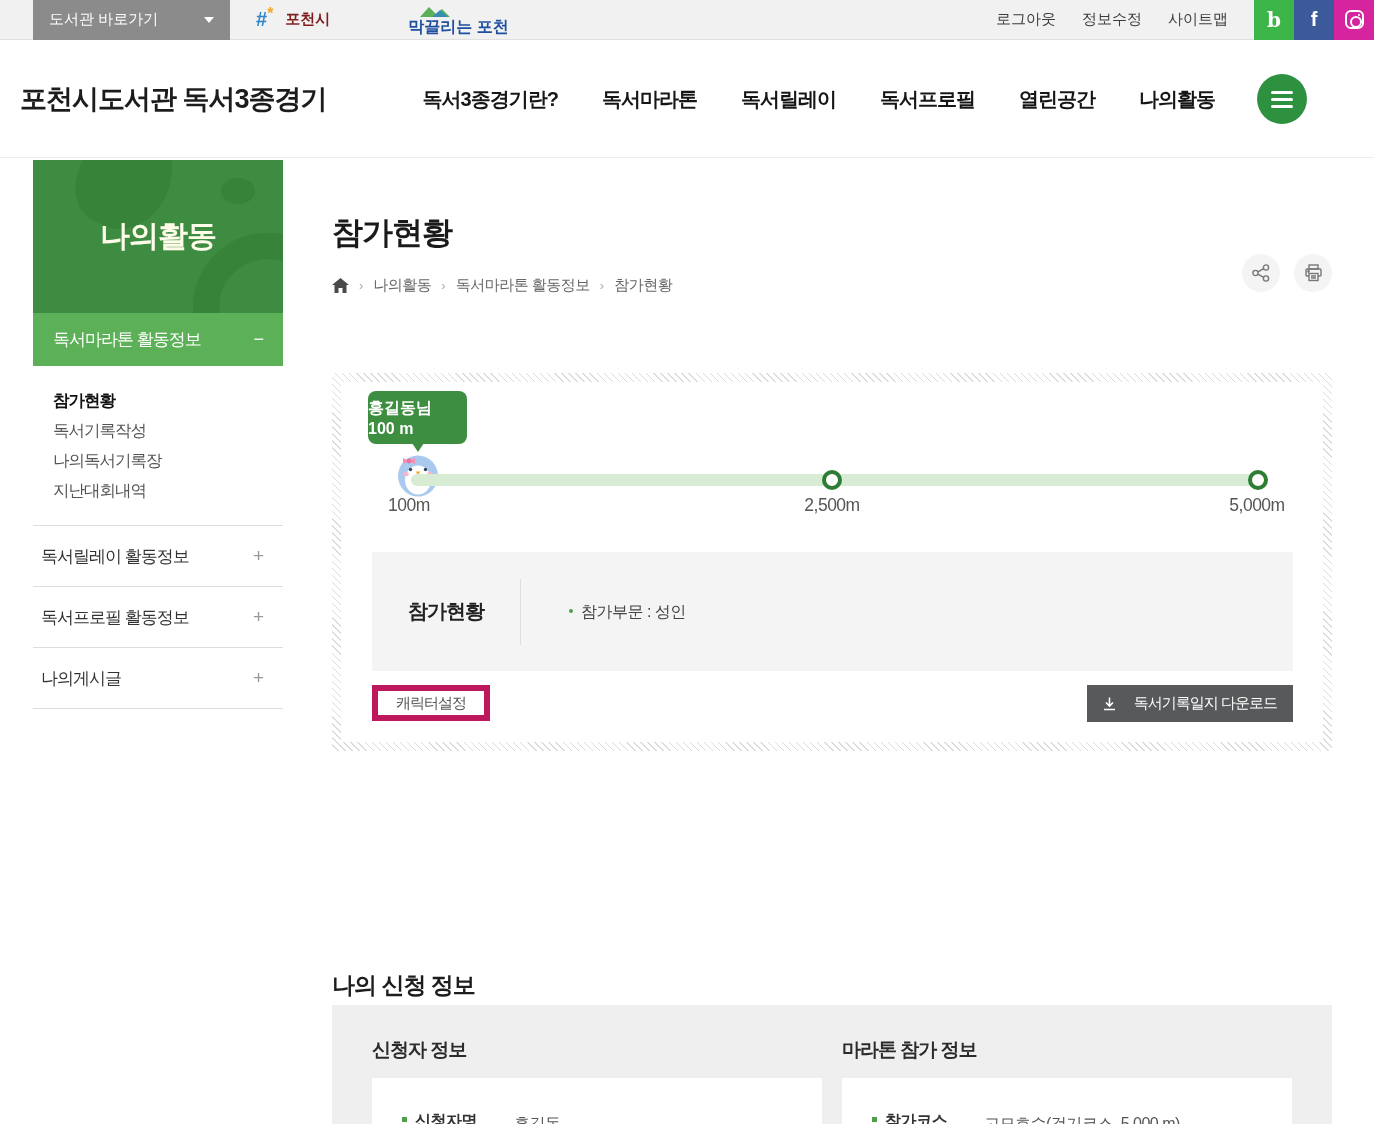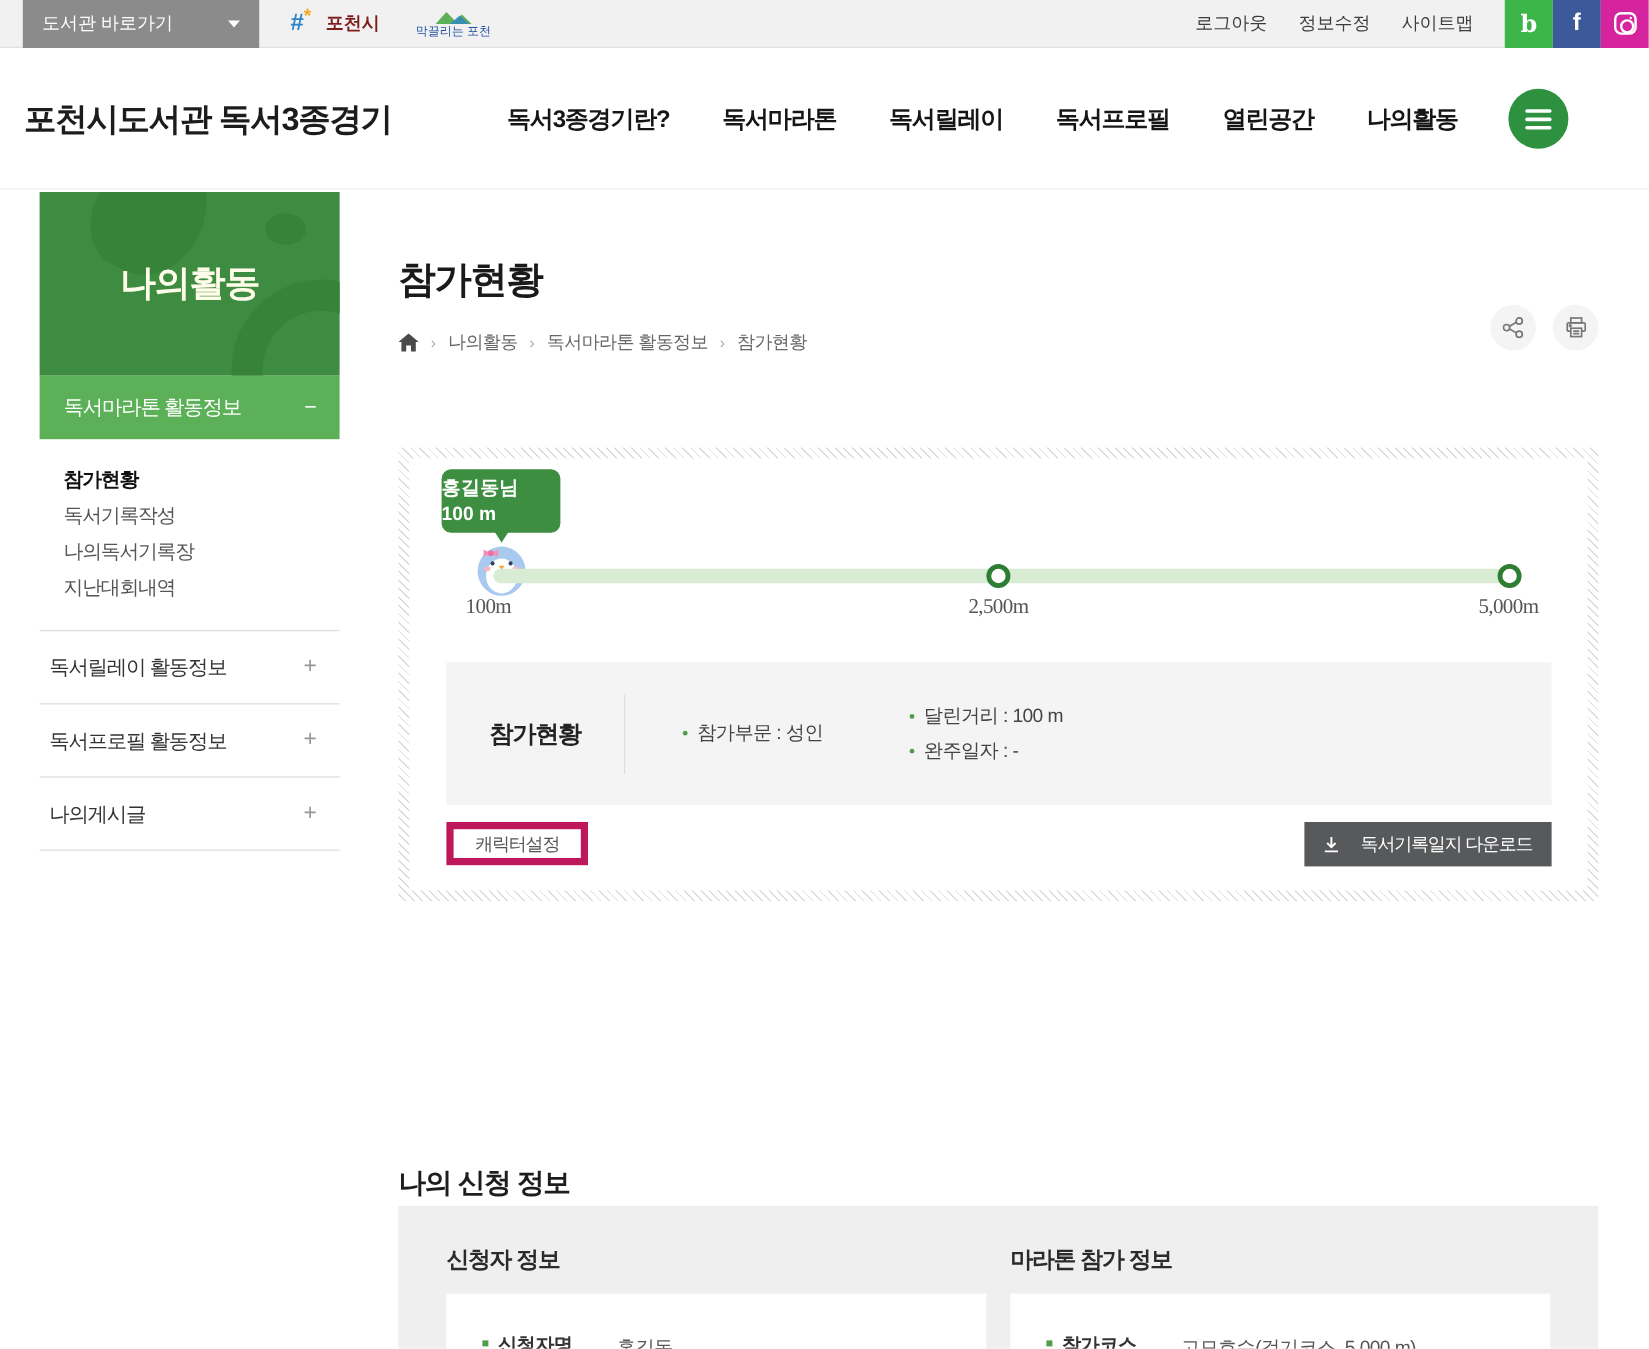--- a/index.html
+++ b/index.html
@@ -3,31 +3,31 @@
 <meta charset="utf-8">
 <style>
   * { margin:0; padding:0; box-sizing:border-box; }
   html,body { width:1374px; height:1124px; background:#fff; overflow:hidden;
     font-family:"Liberation Sans","DejaVu Sans",sans-serif; }
   .page { position:relative; width:1374px; height:1124px; }
 
   
   .topbar { position:absolute; left:0; top:0; width:1374px; height:40px;
     background:#f1f1f2; border-bottom:1px solid #e0e0e0; display:flex; align-items:center; }
-  .lib-dropdown { margin-left:19px; width:197px; height:40px; background:#8b8b8b; color:#fff;
+  .lib-dropdown { margin-left:33px; width:197px; height:40px; background:#8b8b8b; color:#fff;
     font-size:15px; display:flex; align-items:center; justify-content:space-between;
     padding:0 16px; cursor:pointer; }
   .caret { width:0; height:0; border-left:5px solid transparent; border-right:5px solid transparent;
     border-top:6px solid #fff; }
   .logo { display:flex; align-items:center; margin-left:26px; }
   .logo .hash { color:#2e86c8; font-weight:bold; font-size:20px; }
   .logo .star { color:#f5a623; font-weight:bold; font-size:16px; position:relative; top:-6px; }
   .logo .city { color:#7f1d1d; font-weight:bold; font-size:15px; margin-left:12px; }
   .logo.slogan { flex-direction:column; justify-content:center; line-height:1; margin-left:30px; }
-  .logo.slogan .slogan-text { color:#1e4e9e; font-weight:normal; font-size:10px; margin-top:1px; }
+  .logo.slogan .slogan-text { color:#1e4e9e; font-weight:bold; font-size:16px; margin-top:1px;margin-left:48px; }
   .mountain { display:block; }
   .util-links { margin-left:auto; display:flex; gap:26px; font-size:15px; color:#3c3c3c; }
   .util-links a { cursor:pointer; }
   .social { display:flex; margin-left:26px; }
   .soc { width:40px; height:40px; display:flex; align-items:center; justify-content:center;
     color:#fff; font-weight:bold; font-size:20px; cursor:pointer; }
   .soc.blog { background:#3cb649; border-radius:0; font-family:"DejaVu Serif",serif; }
   .soc.fb { background:#3c5a99; }
   .soc.ig { background:#d6249f; }
   .ig-cam { width:19px; height:19px; border:2px solid #fff; border-radius:6px; position:relative; }
@@ -93,21 +93,21 @@
   .tooltip::after { content:""; position:absolute; left:44px; bottom:-8px; width:0; height:0;
     border-left:6px solid transparent; border-right:6px solid transparent; border-top:9px solid #3e8e41; }
   .penguin { position:absolute; left:52px; top:69px; }
   .track { position:absolute; left:70px; top:92px; width:848px; height:12px; background:#d8ecd3;
     border-radius:6px; }
   .milestone { position:absolute; top:88px; width:20px; height:20px; border-radius:50%;
     background:#fff; border:4.5px solid #2d7d35; }
   .milestone.m2 { left:481px; }
   .milestone.m3 { left:907px; }
   .track-labels { position:absolute; top:113px; left:0; width:100%; font-size:17.5px; color:#555; }
-  .tl { position:absolute; letter-spacing:-0.5px;font-family:Liberation Serif, serif; }
+  .tl { position:absolute; letter-spacing:-0.5px; }
   .tl.l1 { left:47px; }
   .tl.l2 { left:491px; transform:translateX(-50%); }
   .tl.l3 { left:916px; transform:translateX(-50%); }
   .status-panel { position:absolute; left:31px; top:170px; width:921px; height:119px; background:#f4f4f4;
     display:flex; align-items:center; }
   .sp-title { width:148px; text-align:center; font-size:20px; font-weight:bold; color:#222;
     letter-spacing:-1px; }
   .sp-divider { width:1px; height:66px; background:#ddd; }
   .sp-list { list-style:none; margin-left:48px; }
   .sp-list.col2 { margin-left:72px; }
@@ -282,24 +282,20 @@
           <span class="tl l2">2,500m</span>
           <span class="tl l3">5,000m</span>
         </div>
 
         <div class="status-panel">
           <div class="sp-title">참가현황</div>
           <div class="sp-divider"></div>
           <ul class="sp-list">
             <li>참가부문 : 성인</li>
           </ul>
-          <ul class="sp-list col2">
-            <li>달린거리 : 100 m</li>
-            <li>완주일자 : -</li>
-          </ul>
         </div>
 
         <div class="pb-actions">
           <button class="btn-character">캐릭터설정</button>
           <button class="btn-download">
             <svg width="13" height="14" viewBox="0 0 13 14" fill="none" stroke="#fff" stroke-width="1.6">
               <path d="M6.5 0.5 V8.5 M3 5.5 L6.5 9 L10 5.5 M1 12.5 H12"></path>
             </svg>
             <span>독서기록일지 다운로드</span>
           </button>

